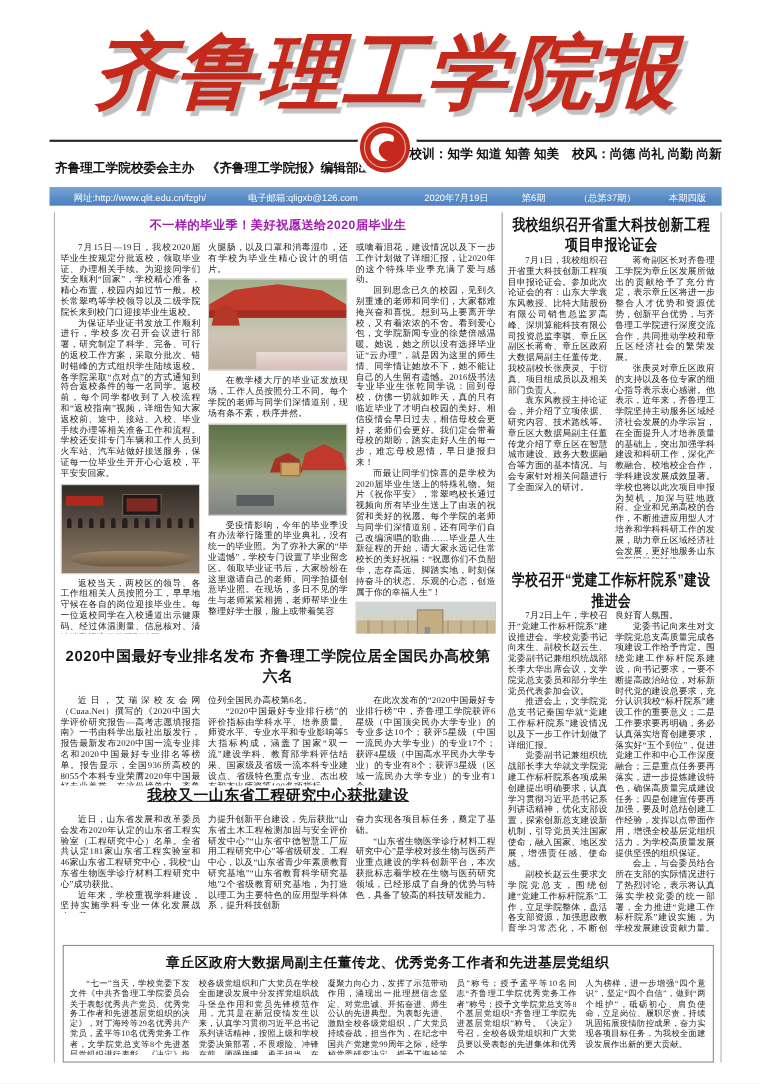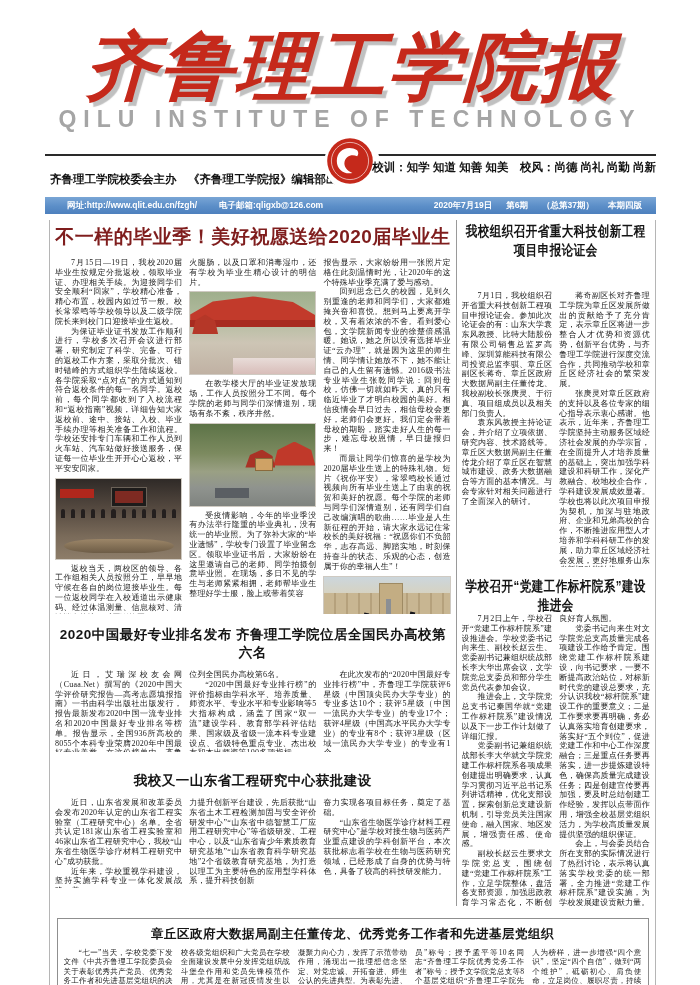--- a/index.html
+++ b/index.html
@@ -13,50 +13,50 @@
   .mast-sub{text-align:center;font-family:"Liberation Sans",sans-serif;font-weight:bold;
       font-size:23px;letter-spacing:7px;color:#a5a5a5;margin-top:0px;}
   .logo-row{position:relative;height:50px;margin-top:8px;}
   .logo-row .rule{position:absolute;top:13px;left:45px;right:44px;border-top:2px solid #2a2a2a;}
   .pub-line{position:absolute;left:50px;bottom:4px;font-family:"Liberation Sans",sans-serif;
       font-weight:bold;font-size:11.5px;color:#111;}
   .motto-line{position:absolute;right:44px;bottom:16px;font-family:"Liberation Sans",sans-serif;
       font-weight:bold;font-size:11.5px;color:#111;}
   .logo{position:absolute;left:50%;top:-6px;margin-left:-26px;width:52px;height:52px;
       background:#fff;border-radius:50%;padding:2px;}
-  .infobar{margin:6px 44px 0 45px;height:17px;display:flex;align-items:center;
+  .infobar{margin:6px 44px 0 45px;height:17px;display:flex;align-items:flex-end;
       background:linear-gradient(180deg,#79a5d5 0%,#5b8ec8 55%,#4d80bd 100%);
-      font-family:"Liberation Sans",sans-serif;font-weight:bold;font-size:8.5px;color:#fff;}
+      font-family:"Liberation Sans",sans-serif;font-weight:normal;font-size:8.5px;color:#fff;gap:16px;}
   .infobar .cell{margin-left:22px;white-space:nowrap;}
   .infobar .spacer{flex:1;}
   .infobar .rcell{margin-right:14px;white-space:nowrap;}
   
   .content{position:relative;margin:6px 44px 0 49px;border-left:1px solid #b5b5b5;
       border-right:1px solid #b5b5b5;padding:0 5px;}
   .main-row{display:flex;}
   .left-zone{width:399px;padding-right:5px;border-right:1px solid #9a9a9a;}
   .right-zone{width:190px;padding-left:5px;}
   
-  .hl-red{font-family:"Liberation Sans",sans-serif;font-weight:900;color:#7f1d1d;
-      font-size:19px;text-align:center;margin:4px 0 8px 0;letter-spacing:.5px;}
+  .hl-red{font-family:"Liberation Sans",sans-serif;font-weight:900;color:#a21caf;
+      font-size:11px;text-align:center;margin:4px 0 8px 0;letter-spacing:.5px;}
   .hl-black{font-family:"Liberation Sans",sans-serif;font-weight:900;color:#151515;
       text-align:center;letter-spacing:.5px;}
   .hl-b{font-size:11.5px;margin:2px 0 7px 0;transform:scaleY(1.25);transform-origin:top;}
   .hl-c{font-size:11.5px;margin:10px 0 7px 0;transform:scaleY(1.25);transform-origin:top;}
   .hl-d{font-size:13.5px;margin:12px 0 8px 0;}
-  .hl-e{font-size:13.5px;margin:20px 0 8px 0;}
+  .hl-e{font-size:13.5px;margin:0 0 8px 0;text-decoration:underline;}
   .hl-f{font-size:12.5px;margin:2px 0 5px 0;}
   
   .cols{display:flex;gap:7px;}
   .col{flex:1;overflow:hidden;}
   .para{margin:0;font-size:8px;line-height:9.8px;text-indent:2em;text-align:justify;
       letter-spacing:.2px;}
   .para.cont{text-indent:0;}
   .col-a{height:356px;}
-  .col-b{height:276px;margin-top:32px;}
+  .col-b{height:276px;}
   .col-c{height:292px;}
   .col-d{height:82px;}
   .col-e{height:90px;}
   
   .bottom-box{width:578px;margin:12px auto 0;border:1px solid #8f8f8f;padding:5px 6px 6px;}
   .bottom-box .cols{gap:8px;}
   .col-f{height:70px;}
   .col-f .para{font-size:7.5px;line-height:9.3px;}
   
   .photo{position:relative;overflow:hidden;margin:4px 0;border:1px solid #cfcac2;}
@@ -97,21 +97,20 @@
   .ph-grad .statue{position:absolute;top:22px;left:49%;width:5px;height:26px;background:#8b8f94;}
   .ph-grad .caps i{position:absolute;width:5px;height:3px;background:#15151a;transform:rotate(12deg);}
 </style>
 </head>
 <body>
 
 <div class="page">
 
   <header class="masthead">
     <div class="mast-title">齐鲁理工学院报</div>
-    <div class="mast-sub">QILU INSTITUTE OF TECHNOLOGY</div>
     <div class="logo-row">
       <div class="rule"></div>
       <div class="pub-line">齐鲁理工学院校委会主办　《齐鲁理工学院报》编辑部出版</div>
       <div class="logo">
         <svg viewBox="0 0 40 40" width="48" height="48">
           <circle cx="20" cy="20" r="19" fill="#c5291b"></circle>
           <circle cx="20" cy="20" r="15.5" fill="none" stroke="#ffffff" stroke-width="0.8" opacity="0.65"></circle>
           <path d="M26 11c-8-4.5-17 0-17 9 0 7.5 6.5 11.5 13 10-4.5-1.5-7.5-5.5-6.5-9.5 1-4.2 5.5-6.8 10.5-4.5 1.2-1.4 1.2-3.6 0-5z" fill="#ffffff"></path>
         </svg>
       </div>
@@ -188,21 +187,21 @@
                 <span class="fig" style="left:44%;top:26px;"><span class="head"></span><span class="body"></span></span>
                 <span class="box"></span>
                 <span class="cart"></span>
               </div>
               <div>
                   <p class="para">受疫情影响，今年的毕业季没有办法举行隆重的毕业典礼，没有统一的毕业照。为了弥补大家的“毕业遗憾”，学校专门设置了毕业留念区。领取毕业证书后，大家纷纷在这里邀请自己的老师、同学拍摄创意毕业照。在现场，多日不见的学生与老师紧紧相拥，老师帮毕业生整理好学士服，脸上或带着笑容</p>
                 </div>
             </div>
             <div class="col col-a">
               <div>
-                  <p class="para cont">报告显示，大家纷纷用一张照片定格住此刻温情时光，让2020年的这个特殊毕业季充满了爱与感动。</p>
+                  <p class="para cont">或噙着泪花，建设情况以及下一步工作计划做了详细汇报，让2020年的这个特殊毕业季充满了爱与感动。</p>
                   <p class="para">回到思念已久的校园，见到久别重逢的老师和同学们，大家都难掩兴奋和喜悦。想到马上要离开学校，又有着浓浓的不舍。看到爱心包，文学院新闻专业的徐楚倍感温暖。她说，她之所以没有选择毕业证“云办理”，就是因为这里的师生情、同学情让她放不下，她不能让自己的人生留有遗憾。2016级书法专业毕业生张乾同学说：回到母校，仿佛一切就如昨天，真的只有临近毕业了才明白校园的美好。相信疫情会早日过去，相信母校会更好，老师们会更好。我们定会带着母校的期盼，踏实走好人生的每一步，难忘母校恩情，早日捷报归来！</p>
                   <p class="para">而最让同学们惊喜的是学校为2020届毕业生送上的特殊礼物。短片《祝你平安》，常翠鸣校长通过视频向所有毕业生送上了由衷的祝贺和美好的祝愿。每个学院的老师与同学们深情道别，还有同学们自己改编演唱的歌曲……毕业是人生新征程的开始，请大家永远记住常校长的美好祝福：“祝愿你们不负韶华，志存高远、脚踏实地，时刻保持奋斗的状态、乐观的心态，创造属于你的幸福人生”！</p>
                 </div>
               <div class="photo ph-grad">
                 <span class="building"></span>
                 <span class="tower"></span>
                 <span class="statue"></span>
                 <span class="caps"><i style="left:32%;top:36px;"></i><i style="left:68%;top:35px;"></i></span>
                 
                 

